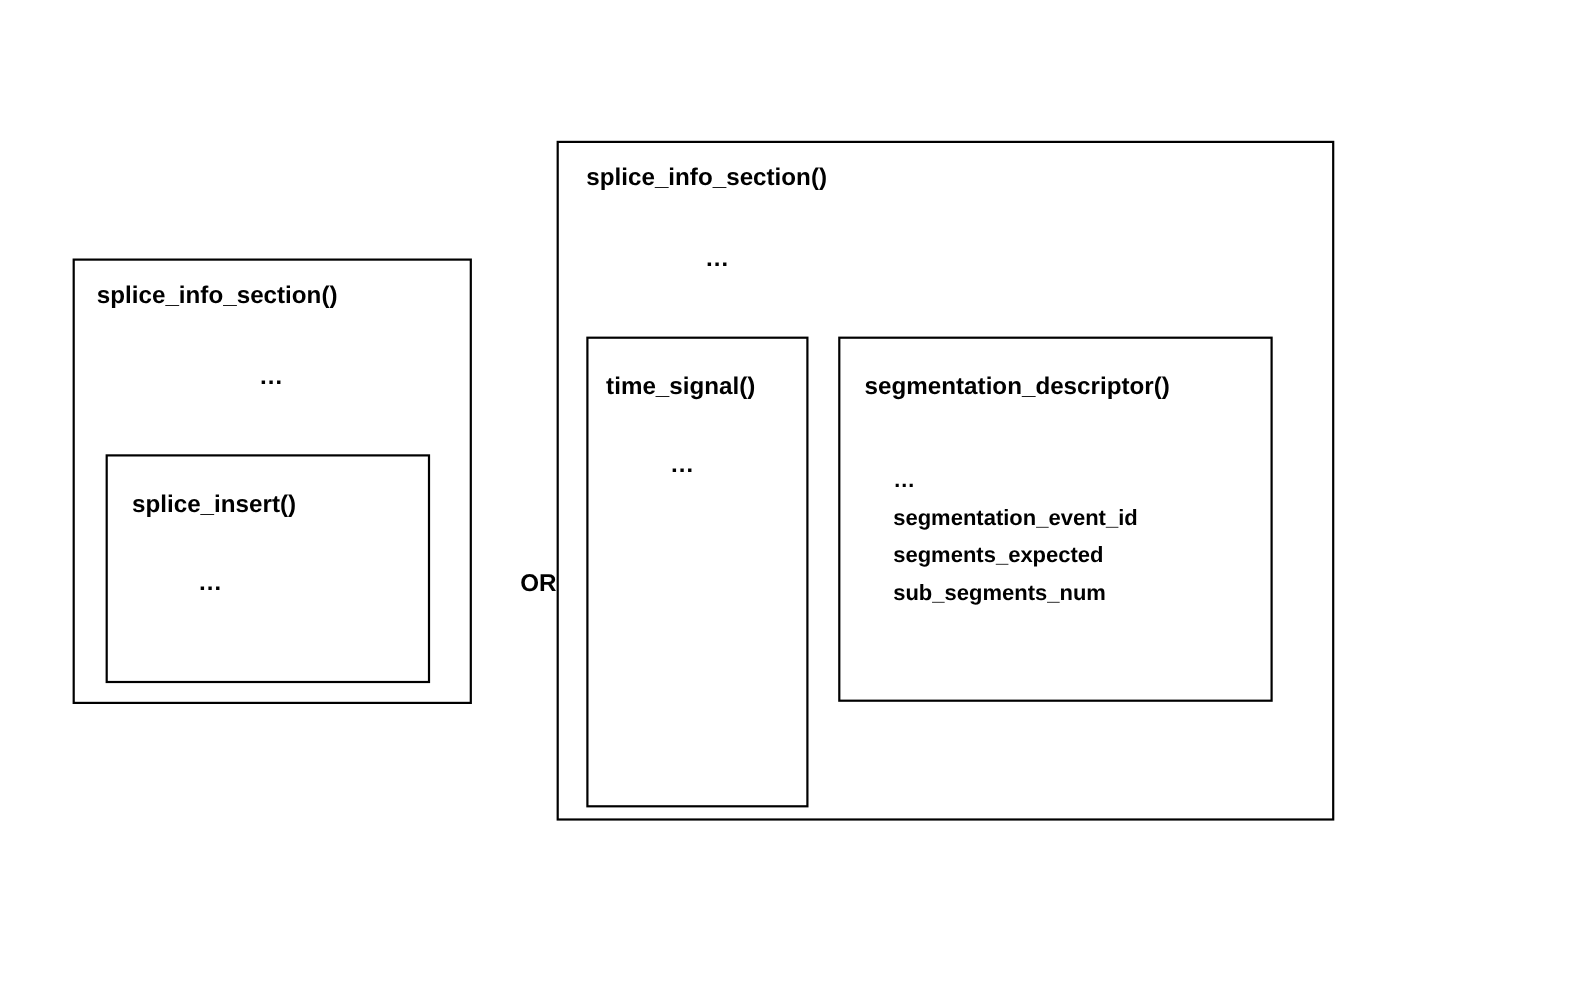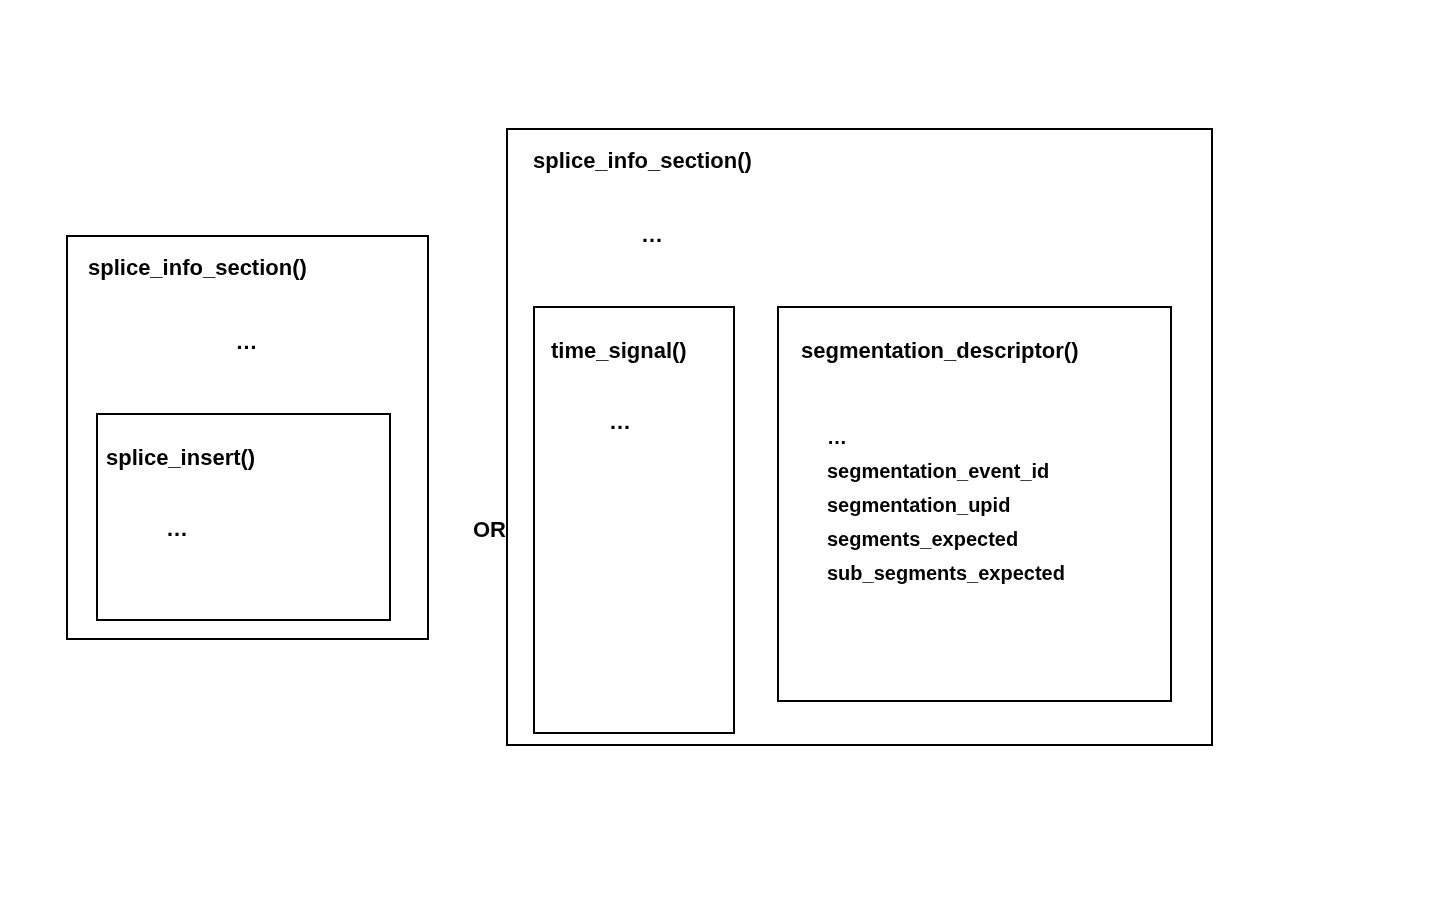--- a/index.html
+++ b/index.html
@@ -40,21 +40,21 @@
       font-weight: bold;
       text-align: center;
       margin-top: 48px;
       letter-spacing: 2px;
     }
     .left-inner {
       margin-top: 58px;
       margin-left: 8px;
       margin-right: 16px;
       height: 208px;
-      padding: 30px 8px;
+      padding: 30px 22px;
     }
     .inner-title {
       font-size: 22px;
       font-weight: bold;
     }
     .inner-ellipsis {
       font-size: 22px;
       font-weight: bold;
       margin-top: 45px;
       margin-left: 60px;
@@ -73,31 +73,31 @@
     }
     .right-ellipsis {
       font-size: 22px;
       font-weight: bold;
       margin-top: 48px;
       margin-left: 108px;
       letter-spacing: 2px;
     }
     .right-inner-row {
       display: flex;
-      gap: 42px;
+      gap: 27px;
       margin-top: 58px;
     }
     .time-signal-box {
       width: 202px;
       height: 428px;
       padding: 30px 16px;
     }
     .seg-desc-box {
       width: 395px;
-      height: 396px;
+      height: 332px;
       padding: 30px 22px;
     }
     .time-ellipsis {
       font-size: 22px;
       font-weight: bold;
       margin-top: 45px;
       margin-left: 58px;
       letter-spacing: 2px;
     }
     .seg-fields {
@@ -131,20 +131,19 @@
     <div class="right-inner-row">
       <div class="box time-signal-box">
         <div class="inner-title">time_signal()</div>
         <div class="time-ellipsis">…</div>
       </div>
       <div class="box seg-desc-box">
         <div class="inner-title">segmentation_descriptor()</div>
         <div class="seg-fields">
           <div class="seg-field">…</div>
           <div class="seg-field">segmentation_event_id</div>
-          <div class="seg-field">segmentation_upid</div>
           <div class="seg-field">segments_expected</div>
-          <div class="seg-field">sub_segments_expected</div>
+          <div class="seg-field">sub_segments_num</div>
         </div>
       </div>
     </div>
   </div>
 </div>
 
 </body></html>

